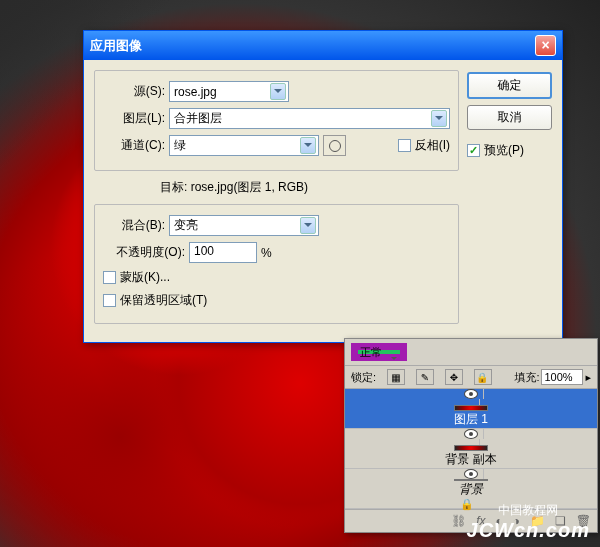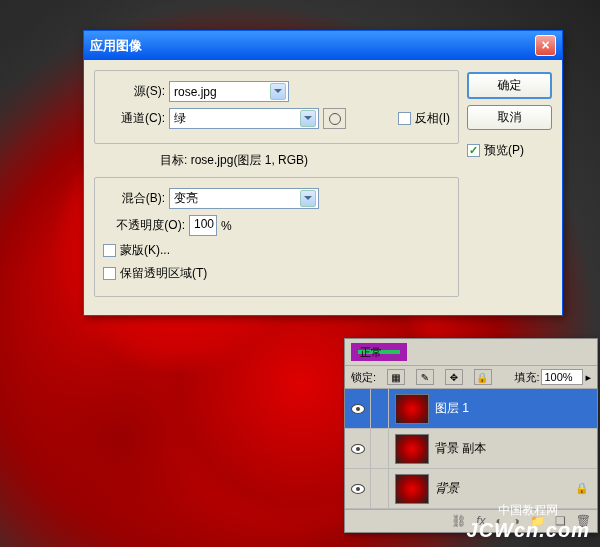--- a/index.html
+++ b/index.html
@@ -37,37 +37,37 @@
 
 .btn-sq { width: 23px; height: 21px; border: 1px solid #999; background: #ece9d8; display: flex; align-items: center; justify-content: center; }
 .circle-icon { width: 12px; height: 12px; border: 1.5px solid #555; border-radius: 50%; }
 
 .checkbox { width: 13px; height: 13px; border: 1px solid #7f9db9; background: #fff; display: inline-flex; align-items: center; justify-content: center; }
 .checkbox.checked::after { content: "✓"; color: #21a121; font-size: 11px; font-weight: bold; }
 
 .btn { border: 1px solid #888; border-radius: 3px; background: linear-gradient(to bottom,#fff,#efefe7); padding: 3px 11px; text-align: center; cursor: pointer; font-family: Liberation Serif, serif; }
 .btn.primary { border: 2px solid #4a90d9; }
 
-.text-input { border: 1px solid #7f9db9; background: #fff; height: 21px; width: 28px; padding: 1px 4px; text-align: left; }
+.text-input { border: 1px solid #7f9db9; background: #fff; height: 21px; width: 68px; padding: 1px 4px; text-align: left; }
 
 .target-row { margin: 2px 0 8px 0; padding-left: 66px; }
 
 
 .layers-panel { position: absolute; right: 2px; top: 338px; width: 254px; background: #d5d2c8; border: 1px solid #888; box-shadow: 2px 2px 6px rgba(0,0,0,0.4); }
 .lp-row1 { display: flex; align-items: center; padding: 4px 6px; gap: 6px; border-bottom: 1px solid #aaa; }
 .lp-select { border: 7px solid #a21caf; background: #22c55e; height: 18px; width: 56px; display: flex; align-items: center; font-size: 11px; padding-left: 2px; position: relative; }
 .lp-select::after { content: ""; position: absolute; right: 3px; border: 3px solid transparent; border-top: 3px solid #555; top: 7px; }
 .lp-fill { font-size: 11px; display: flex; align-items: center; gap: 2px; margin-left: auto; }
 .lp-fill-box { border: 1px solid #999; background: #fff; width: 42px; height: 16px; font-size: 11px; padding-left: 2px; display: flex; align-items: center; }
 
 .lp-row2 { display: flex; align-items: center; padding: 3px 6px; gap: 11px; border-bottom: 1px solid #aaa; }
 .lock-icon-box { width: 18px; height: 16px; border: 1px solid #999; background: #d5d2c8; display: flex; align-items: center; justify-content: center; font-size: 10px; }
 
 .layer-list { background: #d5d2c8; }
-.layer-item { display: flex; align-items: center; border-bottom: 1px solid #bbb; height: 40px; }
+.layer-item { display: flex; align-items: center; border-bottom: 1px solid #bbb; height: 40px; flex-direction: column; }
 .layer-item.selected { background: #3470cf; color: #fff; }
 .vis-col { width: 26px; display: flex; align-items: center; justify-content: center; border-right: 1px solid #bbb; height: 100%; }
 .eye { width: 14px; height: 10px; border: 1px solid #444; border-radius: 60%; position: relative; background: #fff; }
 .eye::after { content:""; position: absolute; width: 4px; height: 4px; background: #444; border-radius: 50%; left: 4px; top: 2px; }
 .link-col { width: 18px; border-right: 1px solid #bbb; height: 100%; }
 .thumb { width: 34px; height: 30px; border: 1px solid #777; margin: 0 6px; background: radial-gradient(circle at 50% 50%, #e00 0%, #900 50%, #222 100%); }
 .layer-name { flex: 1; font-size: 12px; }
 .lock-end { width: 16px; margin-right: 6px; font-size: 11px; }
 
 .lp-footer { display: flex; align-items: center; justify-content: flex-end; gap: 10px; padding: 4px 6px; border-top: 1px solid #aaa; background: #d5d2c8; font-size: 12px; color: #666; }
@@ -85,20 +85,27 @@
     <span class="titlebar-text">应用图像</span>
     <div class="close-btn">×</div>
   </div>
   <div class="dialog-body">
     <div class="left-col">
       <div class="group">
         <div class="row">
           <span class="label">源(S):</span>
           <div class="select w-sm">
             <span class="select-text">rose.jpg</span>
+            <div class="select-arrow"></div>
+          </div>
+        </div>
+        <div class="row">
+          <span class="label">图层(L):</span>
+          <div class="select w-lg">
+            <span class="select-text">合并图层</span>
             <div class="select-arrow"></div>
           </div>
         </div>
         <div class="row">
           <span class="label">通道(C):</span>
           <div class="select w-md">
             <span class="select-text">绿</span>
             <div class="select-arrow"></div>
           </div>
           <div class="btn-sq">

